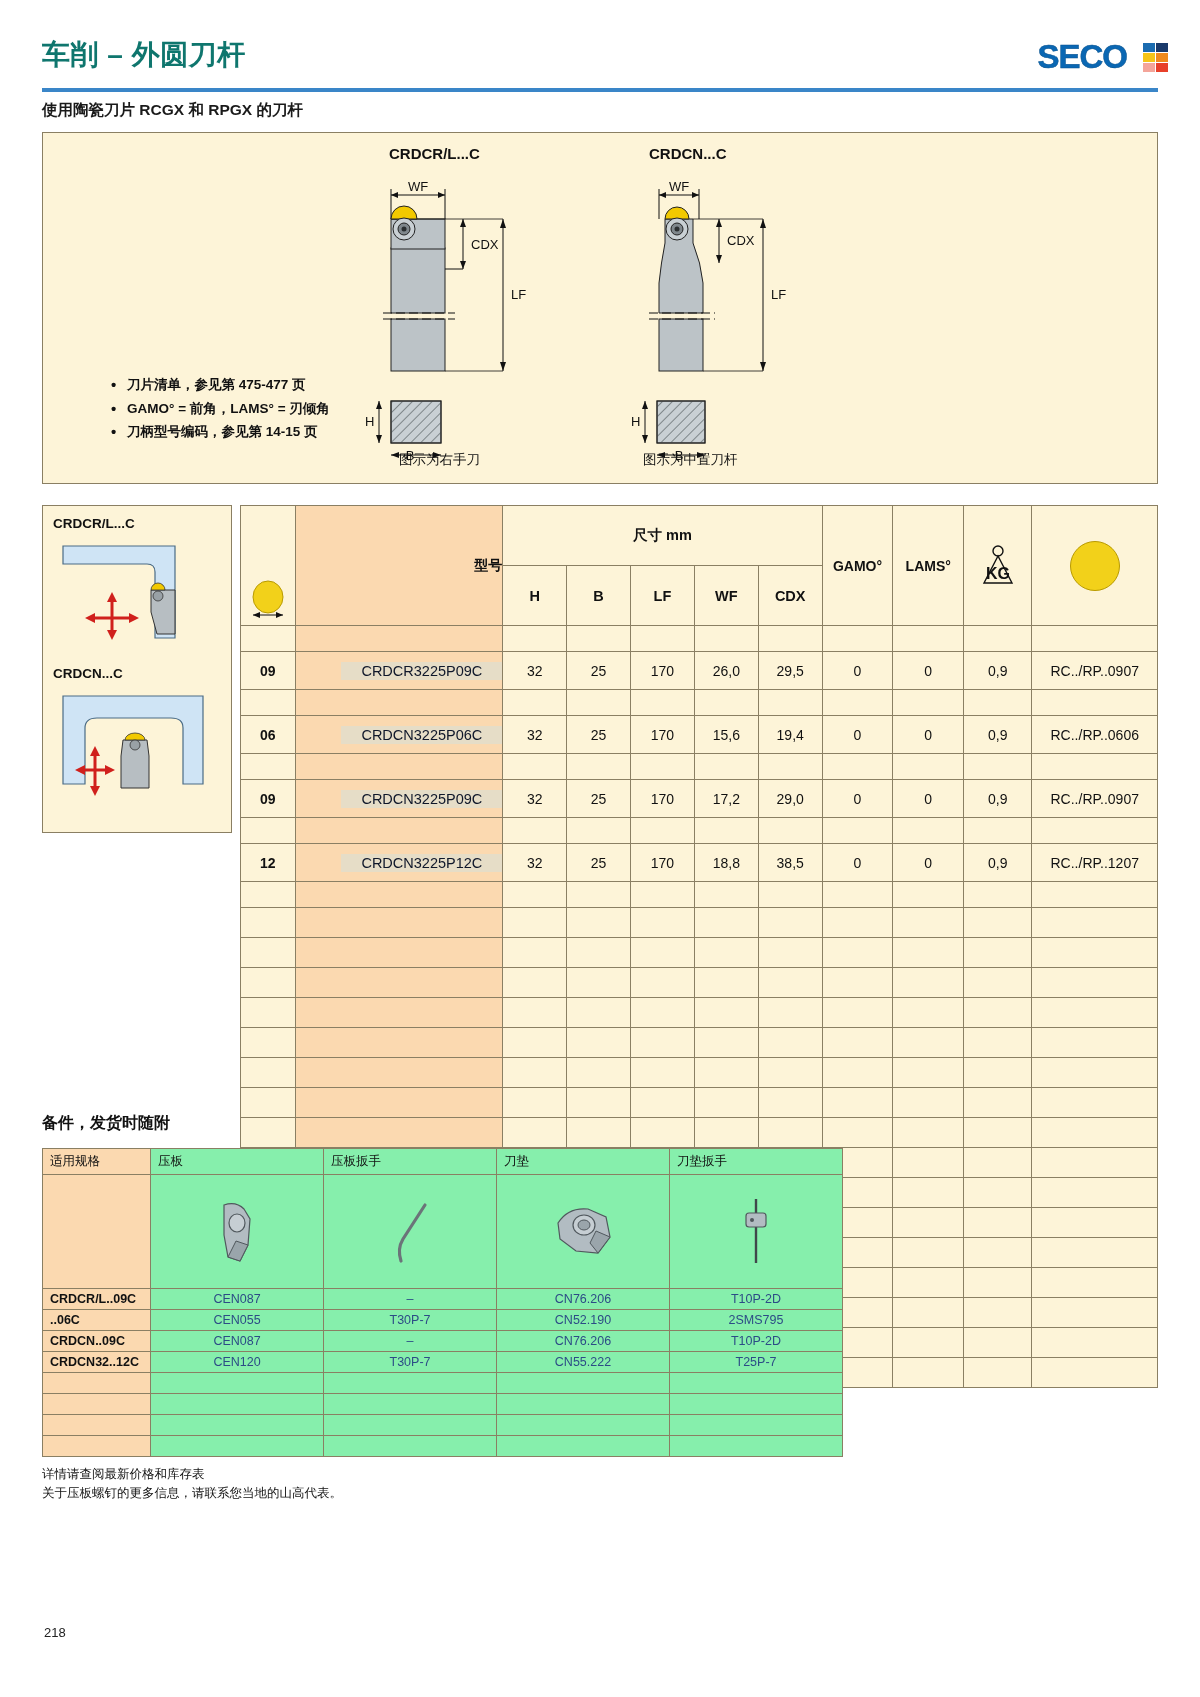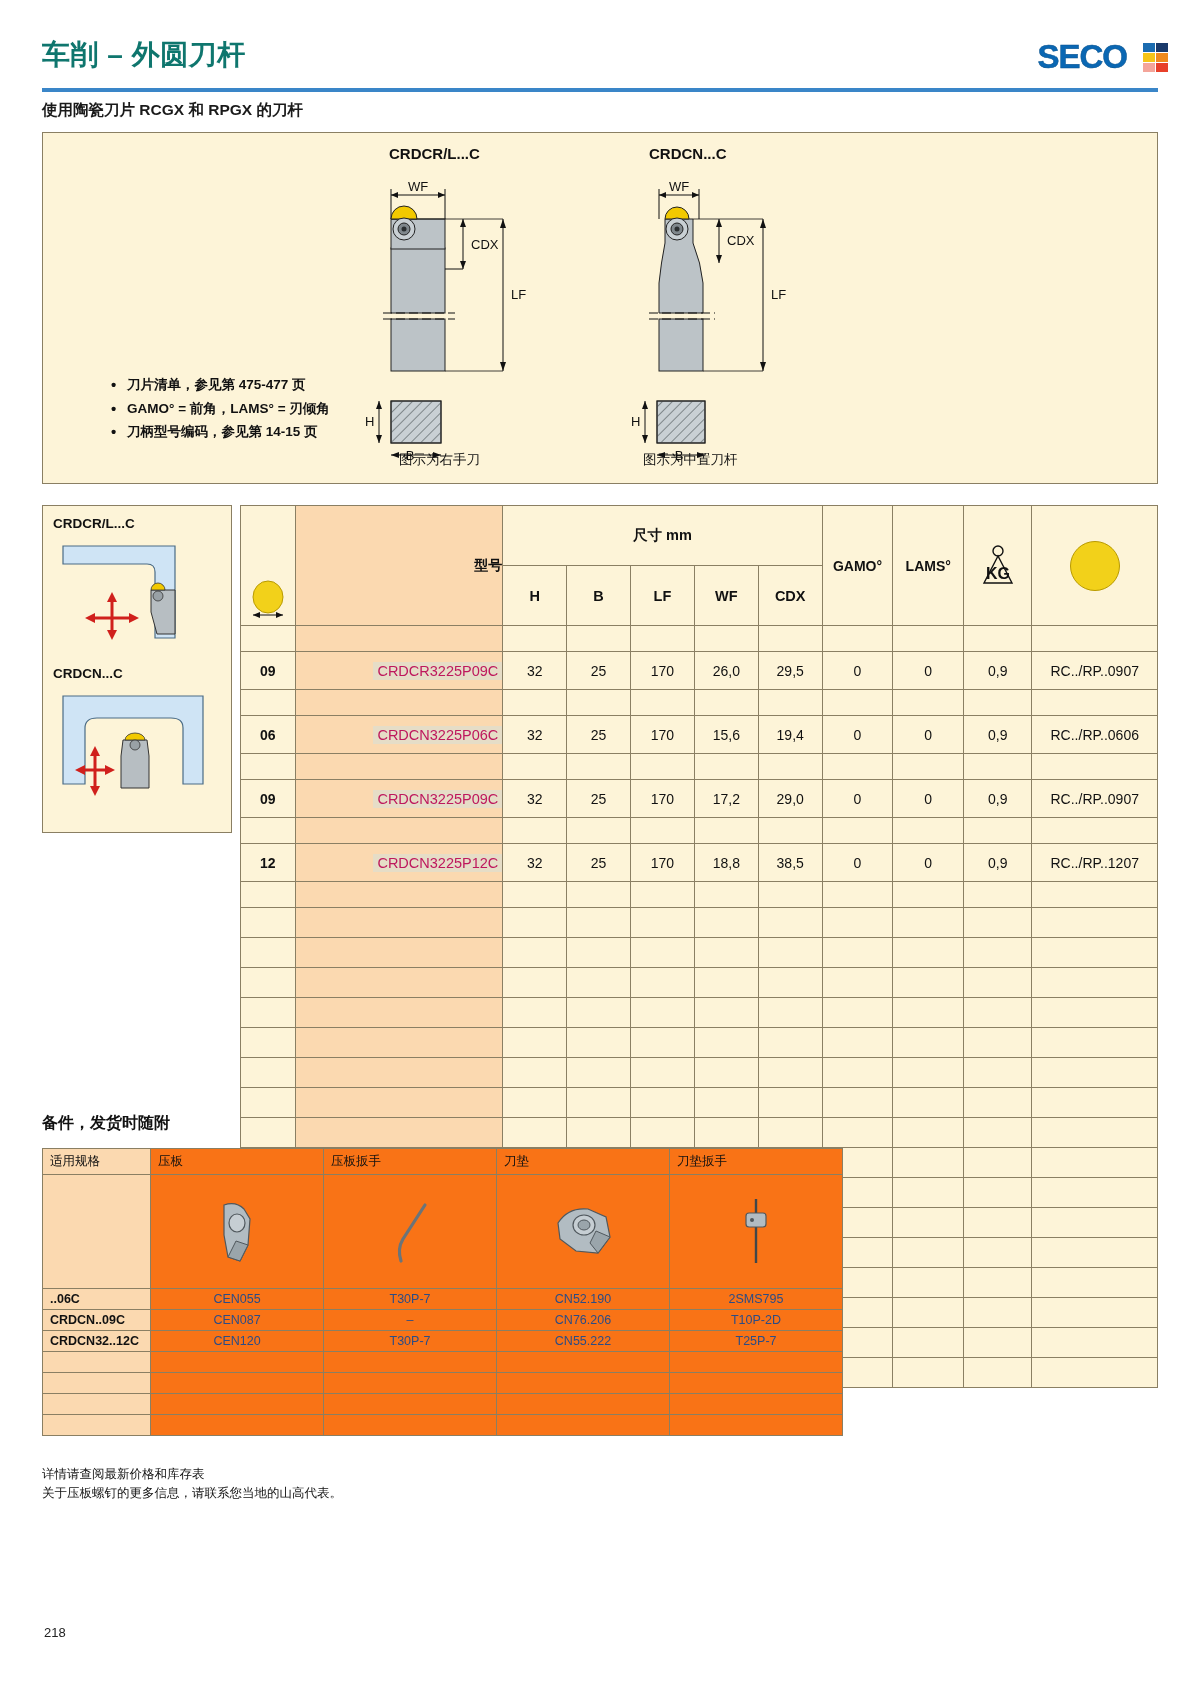--- a/index.html
+++ b/index.html
@@ -85,37 +85,37 @@
   .mt .col-num { width:56px; }
   .mt .col-ang { width:62px; }
   .mt .col-kg { width:60px; }
   .mt .col-insert { width:110px; }
   .mt tr.data td { height:38px; }
   .mt tr.spacer td { height:26px; }
   .mt tr.spacer td.col-model { background:#fbd9b0 !important; }
   .mt tr.blank td { height:30px; }
   .mt tr.blank td.col-model { background:#fbd9b0 !important; }
   .model-text {
-    display:inline-block; background:#e6ddc7; padding:1px 4px; font-size:14.5px; color:#be185d;
+    display:inline-block; background:#e6ddc7; padding:1px 20px; font-size:14.5px; color:#0f172a;
   }
   .yellow-circle-hdr {
     width:50px; height:50px; border-radius:50%;
     background:#f2d11a; border:1px solid #b89a00; margin:0 auto;
   }
   .kg-icon { margin:0 auto; }
 
   
   .acc-title {
     position:absolute; left:42px; top:1113px;
     font-size:16px; font-weight:bold; color:#111;
   }
   .acc-wrap { position:absolute; left:42px; top:1148px; width:800px; }
   table.at { border-collapse:collapse; width:800px; table-layout:fixed; }
   table.at th, table.at td {
-    border:1px solid #8a7f63; background:#f97316; font-size:12.5px; color:#111;
+    border:1px solid #8a7f63; background:#86efac; font-size:12.5px; color:#111;
     padding:0; vertical-align:middle;
   }
   .at .ahdr { height:26px; text-align:left; padding-left:7px; font-weight:normal; font-size:12.5px; }
   .at .acol1 { width:108px; background:#fbd9b0 !important; }
   .at .acol { width:173px; }
   .at .icon-row td { height:114px; text-align:center; }
   .at .data-row td { height:21px; text-align:center; font-size:12.5px; }
   .at .data-row td.acol1 { text-align:left; padding-left:7px; font-weight:bold; }
   .at .data-row td.val { color:#2c4c86; }
   .at .blank-row td { height:21px; }
@@ -733,20 +733,27 @@
           <svg width="44" height="78" style="margin:0 auto;">
             <line x1="22" y1="6" x2="22" y2="70" stroke="#40474b" stroke-width="2.4"></line>
             <rect x="12" y="20" width="20" height="14" rx="3" fill="#b2bcc2" stroke="#50585d" stroke-width="1.2"></rect>
             <circle cx="18" cy="27" r="2" fill="#50585d"></circle>
           </svg>
         </td>
       </tr>
     </tbody>
     <tbody id="at-body">
         <tr class="data-row">
+          <td class="acol1">CRDCR/L..09C</td>
+          <td class="val">CEN087</td>
+          <td class="val">–</td>
+          <td class="val">CN76.206</td>
+          <td class="val">T10P-2D</td>
+        </tr>
+        <tr class="data-row">
           <td class="acol1">..06C</td>
           <td class="val">CEN055</td>
           <td class="val">T30P-7</td>
           <td class="val">CN52.190</td>
           <td class="val">2SMS795</td>
         </tr>
         <tr class="data-row">
           <td class="acol1">CRDCN..09C</td>
           <td class="val">CEN087</td>
           <td class="val">–</td>

